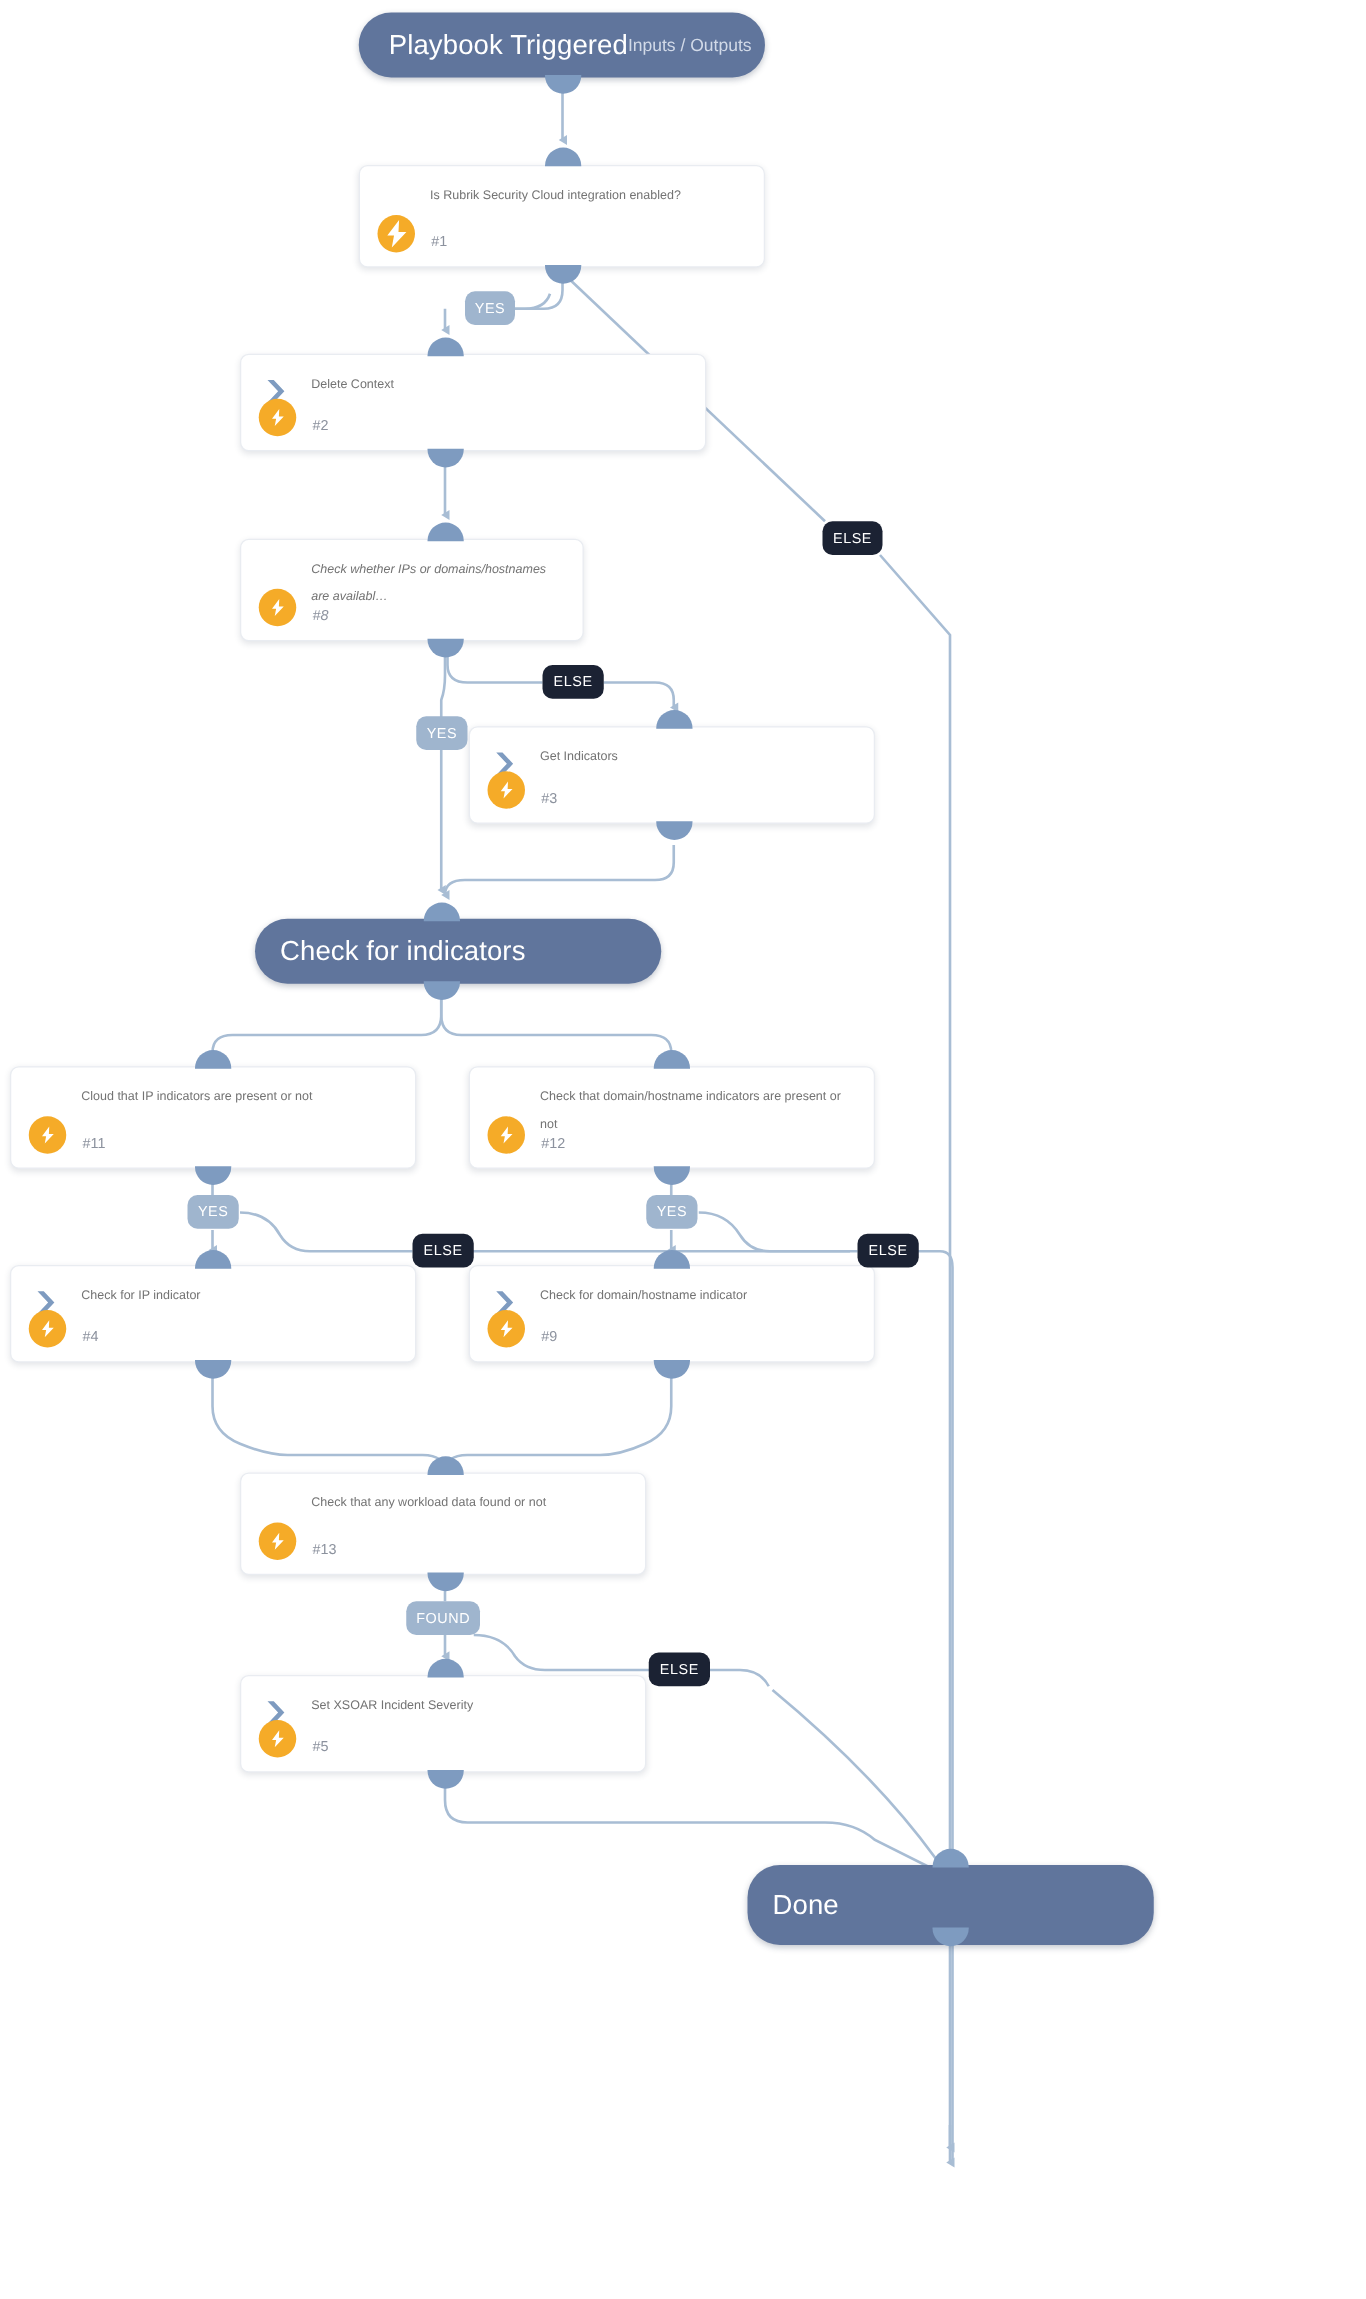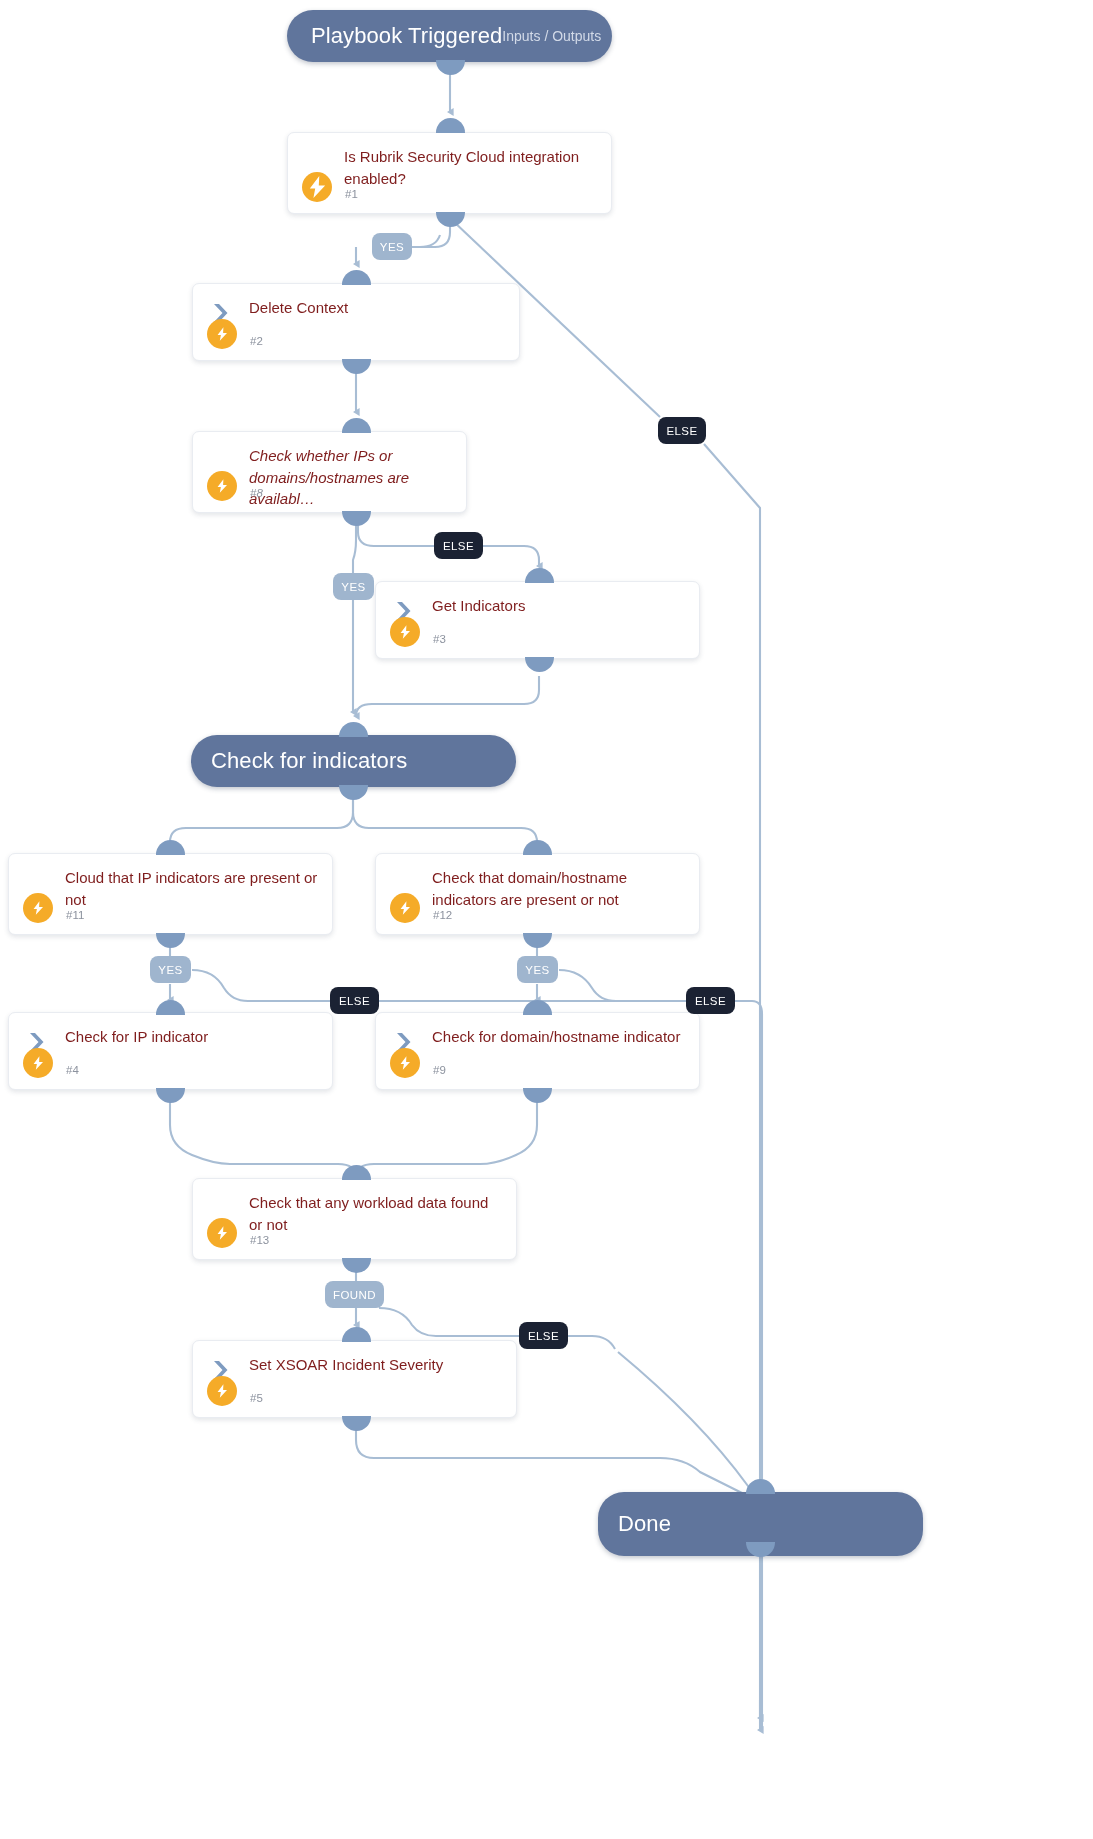--- a/index.html
+++ b/index.html
@@ -72,23 +72,23 @@
   }
   .chevron {
     width: 26px; height: 26px;
     display: block;
   }
   .card-title {
     position: absolute;
     left: 56px;
     top: 13px;
     right: 14px;
-    font-size: 15px;
+    font-size: 10px;
     line-height: 21.5px;
-    color: #7f1d1d;
+    color: #737373;
     font-weight: 400;
   }
   .card-num {
     position: absolute;
     left: 57px;
     bottom: 13px;
     font-size: 11.5px;
     color: #8c929e;
   }
   .bolt {
@@ -219,21 +219,21 @@
 
   <div class="badge yes" style="left:372px; top:233px; width:40px;">
     <span>YES</span>
   </div>
 
   <div class="badge els" style="left:658px; top:417px; width:48px;">
     <span>ELSE</span>
   </div>
 
   <div class="port in" style="left:342px; top:270px;"></div>
-  <div class="card" style="left:192px; top:283px; width:328px; height:78px;padding-left:36px;">
+  <div class="card" style="left:192px; top:283px; width:373px; height:78px;padding-left:36px;">
     <span class="card-icon">
       <svg class="chevron" viewBox="0 0 26 26">
         <path d="M5 4 L13.5 13 L5 22 L10 22 L18.5 13 L10 4 Z" fill="#7e9bc0"></path>
       </svg>
     </span>
     <span class="bolt">
       <svg width="16" height="16" viewBox="0 0 16 16">
         <path d="M9.4 1.2 L3.6 8.9 h3.3 l-1.1 5.9 L13 7.1 H9.1 z" fill="#ffffff"></path>
       </svg>
     </span>
@@ -276,21 +276,21 @@
       <svg width="16" height="16" viewBox="0 0 16 16">
         <path d="M9.4 1.2 L3.6 8.9 h3.3 l-1.1 5.9 L13 7.1 H9.1 z" fill="#ffffff"></path>
       </svg>
     </span>
     <div class="card-title">Get Indicators</div>
     <div class="card-num">#3</div>
   </div>
   <div class="port out" style="left:525px; top:657px;"></div>
 
   <div class="port in" style="left:339px; top:722px;"></div>
-  <div class="pill" style="left:191px; top:735px; width:325px; height:52px; padding:0 18px 0 20px;">
+  <div class="pill" style="left:204px; top:735px; width:325px; height:52px; padding:0 18px 0 20px;">
     <span class="pill-title">Check for indicators</span>
   </div>
   <div class="port out" style="left:339px; top:785px;"></div>
 
   <div class="port in" style="left:156px; top:840px;"></div>
   <div class="card" style="left:8px; top:853px; width:325px; height:82px;">
     <span class="card-icon">
       <span class="diamond"></span>
     </span>
     <span class="bolt">

